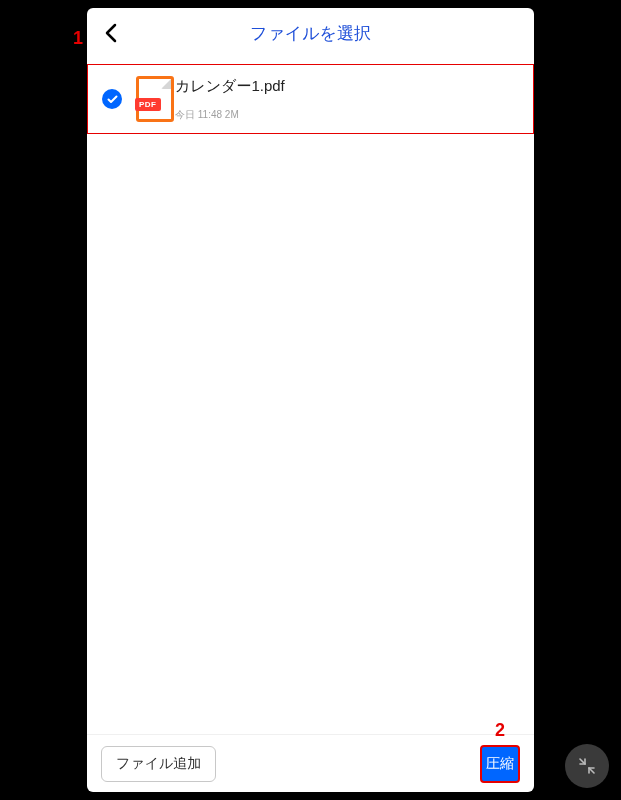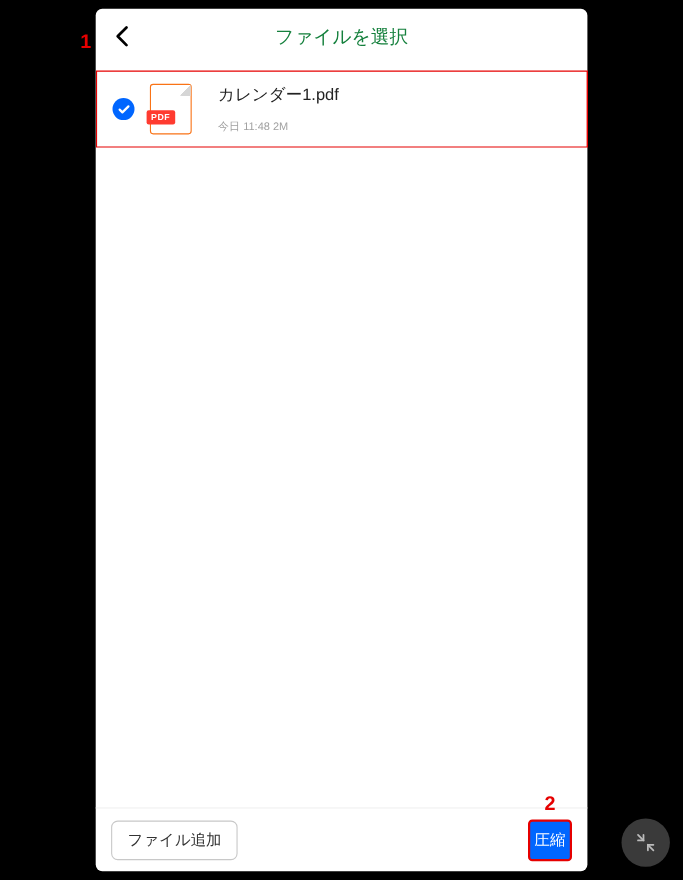--- a/index.html
+++ b/index.html
@@ -40,21 +40,21 @@
       align-items: center;
       justify-content: center;
       cursor: pointer;
     }
     .back-btn svg { display: block; }
     .title {
       width: 100%;
       text-align: center;
       font-size: 17px;
       font-weight: 500;
-      color: #15803d;
+      color: #1d4ed8;
     }
     .callout-1 {
       position: absolute;
       color: #e60000;
       font-weight: bold;
       font-size: 18px;
       left: 73px;
       top: 28px;
       z-index: 10;
     }
@@ -92,25 +92,25 @@
       align-items: center;
       justify-content: center;
       flex-shrink: 0;
       margin-right: 14px;
     }
     .check svg { display: block; }
     .file-icon {
       width: 38px;
       height: 46px;
       background: #fff;
-      border: 1px solid #f97316;
+      border: 3px solid #f97316;
       border-radius: 3px;
       position: relative;
       flex-shrink: 0;
-      margin-right: 24px;
+      margin-right: 1px;
     }
     .file-icon::before {
       content: "";
       position: absolute;
       top: 0;
       right: 0;
       width: 10px;
       height: 10px;
       background: linear-gradient(135deg, #fff 0%, #fff 48%, #d6d6d6 52%, #d6d6d6 100%);
       border-bottom-left-radius: 2px;

